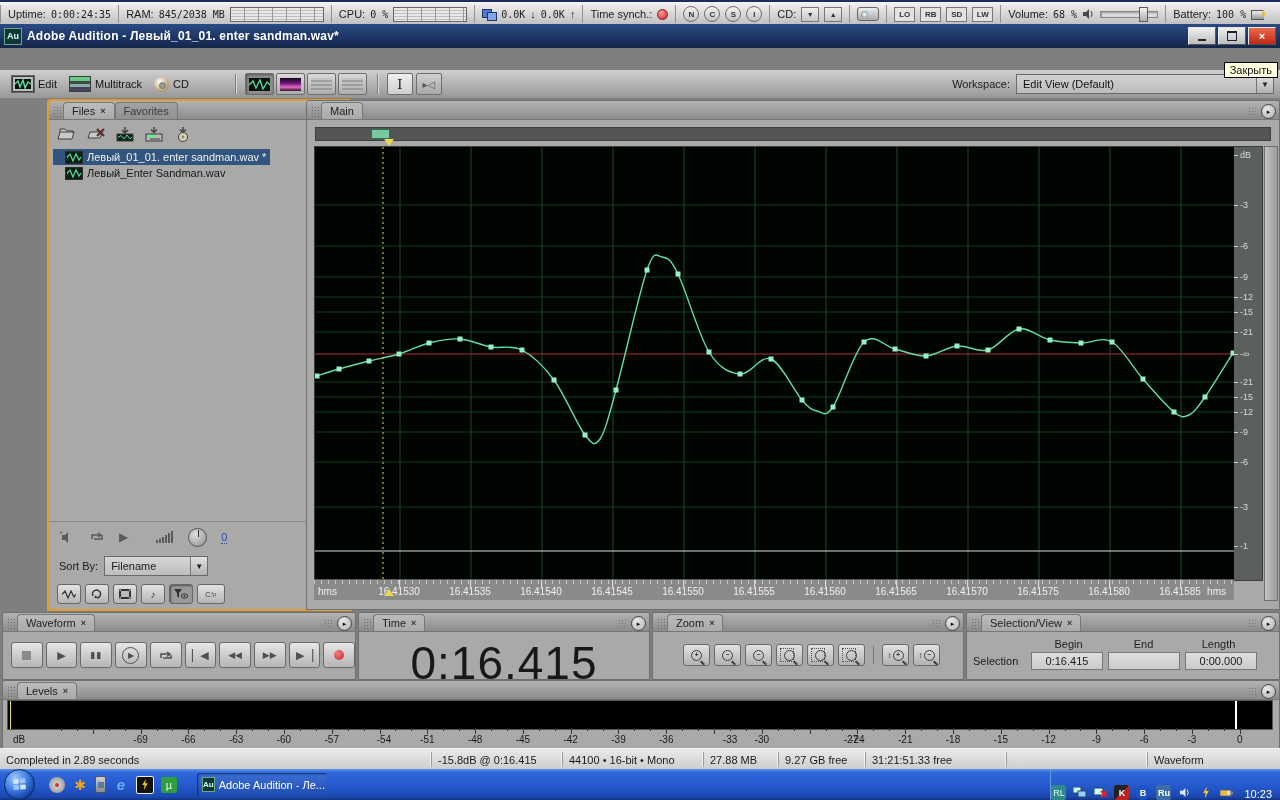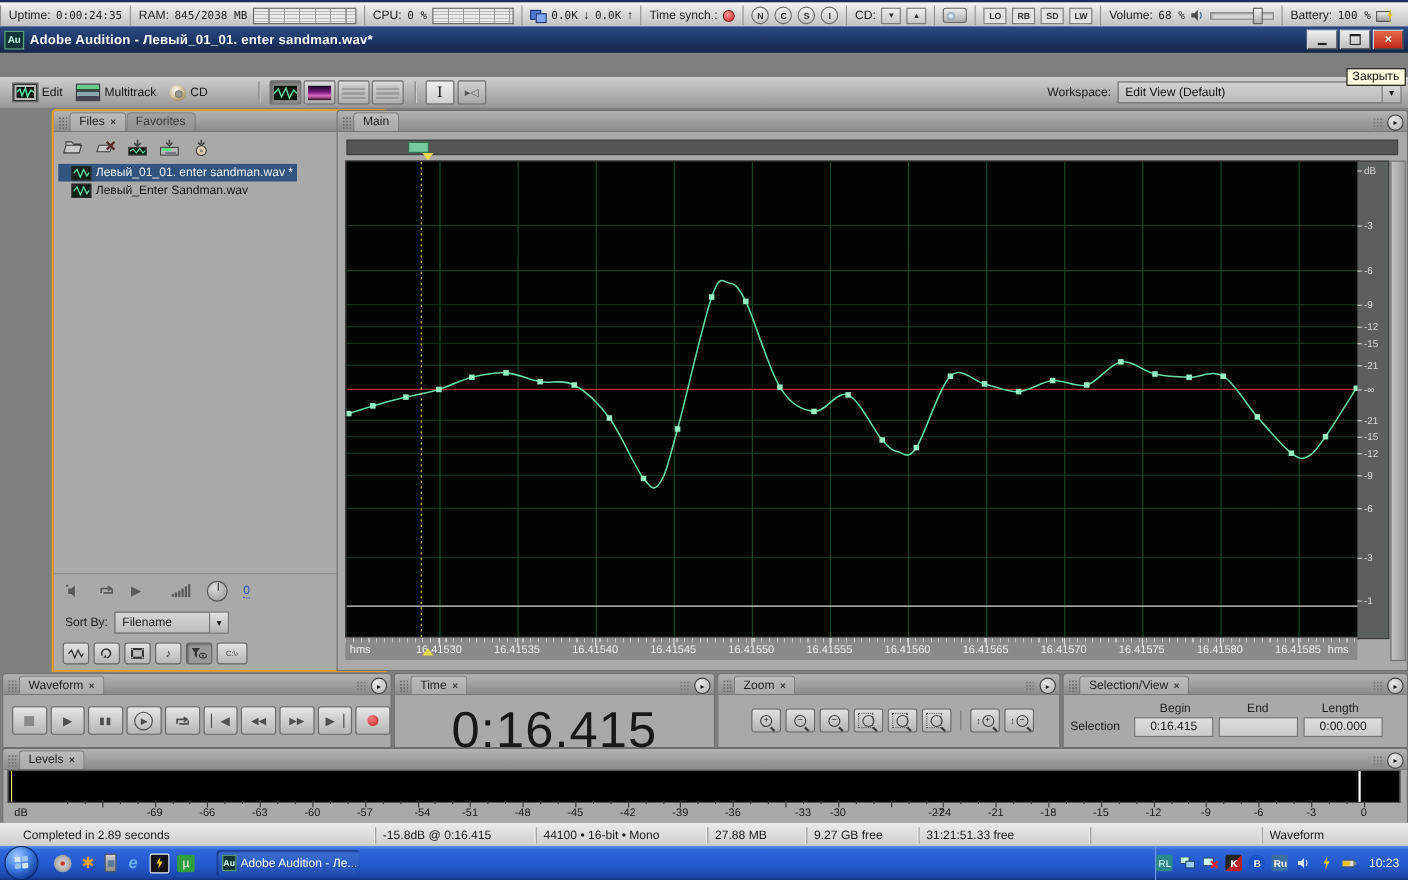--- a/index.html
+++ b/index.html
@@ -170,34 +170,34 @@
   .meter .ytick{position:absolute;left:2px;top:0;bottom:0;width:1px;background:#e8e060;}
   .meter .wtick{position:absolute;left:1227px;top:0;bottom:0;width:2px;background:#fff;}
   .lruler{position:absolute;left:4px;right:6px;top:47px;height:18px;font-size:10px;color:#1a1a1a;}
   .lt{position:absolute;top:0;width:1px;background:#333;}
   .ll{position:absolute;top:6px;transform:translateX(-50%);}
   .ldb{position:absolute;left:6px;top:6px;}
 
   
   .statusbar{left:0;top:748px;width:1280px;height:21px;background:linear-gradient(#e9e9e9,#cdcdcd);
     border-top:1px solid #f5f5f5;display:flex;align-items:center;font-size:11px;color:#1a1a1a;}
-  .sseg{height:15px;display:flex;align-items:center;padding:0 6px;border-left:1px solid #9a9a9a;box-shadow:-1px 0 0 #f2f2f2;white-space:nowrap;overflow:hidden;margin-left:15px;}
+  .sseg{height:15px;display:flex;align-items:center;padding:0 6px;border-left:1px solid #9a9a9a;box-shadow:-1px 0 0 #f2f2f2;white-space:nowrap;overflow:hidden;}
   .sseg:first-child{border-left:none;box-shadow:none;flex:1;}
 
   
   .taskbar{left:0;top:769px;width:1280px;height:31px;
     background:linear-gradient(180deg,#5b93ec 0,#2f66d8 12%,#2459cd 55%,#1c47ae 90%,#123480);display:flex;align-items:center;}
   .orb{width:29px;height:29px;border-radius:50%;margin-left:4px;border:1px solid #0a2a66;
     background:radial-gradient(circle at 35% 28%,#9cc6ff,#3d7ae2 45%,#143e9a 78%,#0a2a70);
     display:flex;align-items:center;justify-content:center;}
   .ql{display:flex;align-items:center;gap:7px;margin-left:14px;}
   .qli{width:16px;height:16px;display:flex;align-items:center;justify-content:center;font-size:11px;border-radius:2px;}
   .taskbtn{margin-left:20px;width:120px;height:24px;border-radius:3px;background:linear-gradient(#3b6fd4,#1e4ab0);
     box-shadow:inset 1px 1px 2px #0e2a6e;display:flex;align-items:center;gap:4px;padding:0 5px;color:#fff;font-size:11px;white-space:nowrap;overflow:hidden;}
-  .tray{margin-left:auto;display:flex;align-items:center;gap:6px;padding-right:8px;border-left:1px solid #6a9ae8;height:100%;}
+  .tray{margin-left:auto;display:flex;align-items:flex-end;gap:6px;padding-right:8px;border-left:1px solid #6a9ae8;height:100%;}
   .tico{width:15px;height:15px;display:flex;align-items:center;justify-content:center;font-size:9px;border-radius:2px;color:#fff;}
   .clock{color:#fff;font-size:11px;margin-left:4px;}
 </style>
 </head>
 <body>
 
 <div class="screen">
 
   <div class="abs sysbar">
     <div class="sbg">

